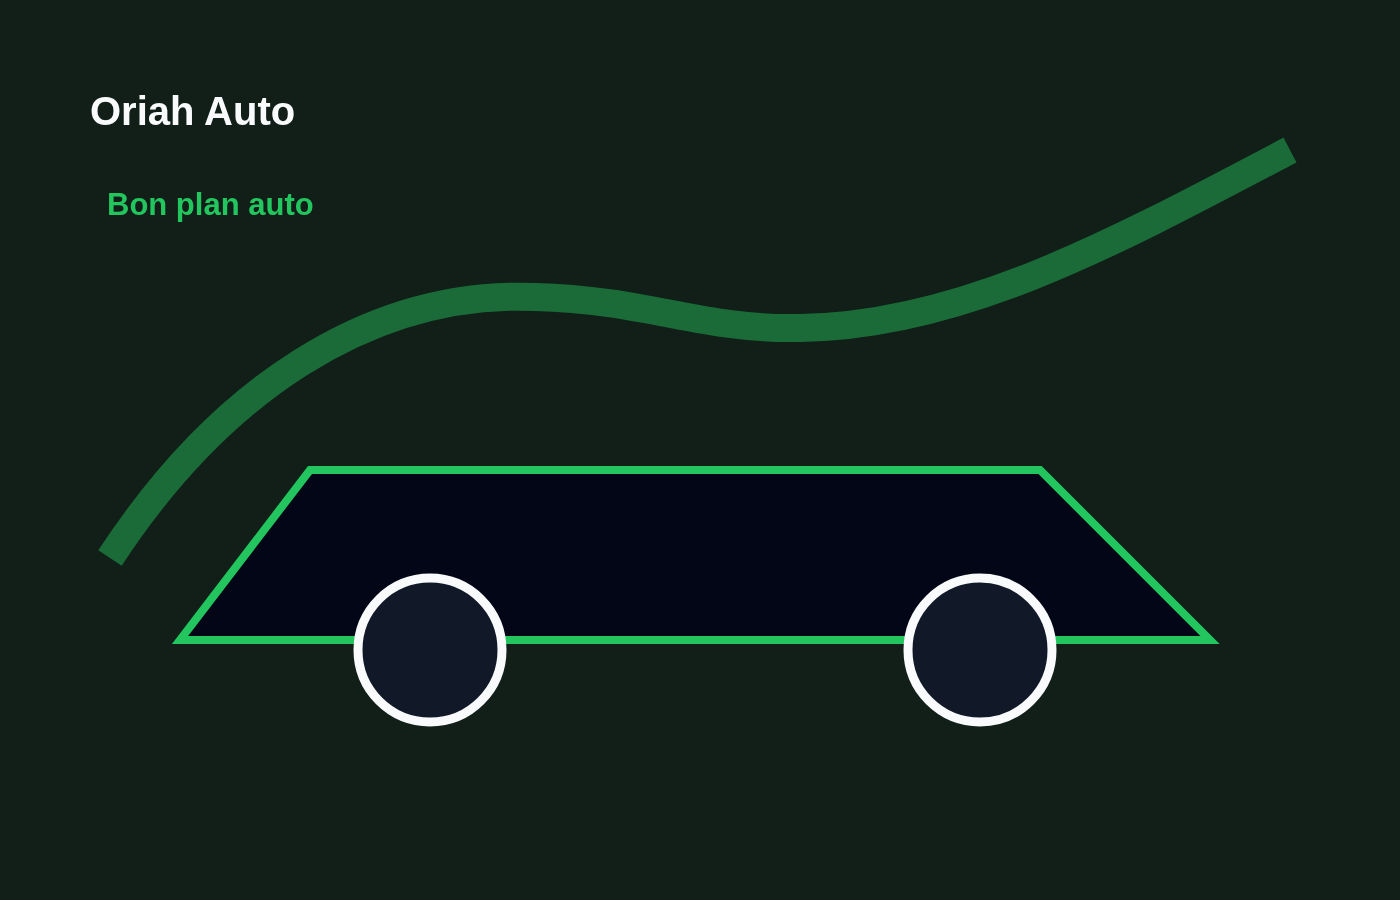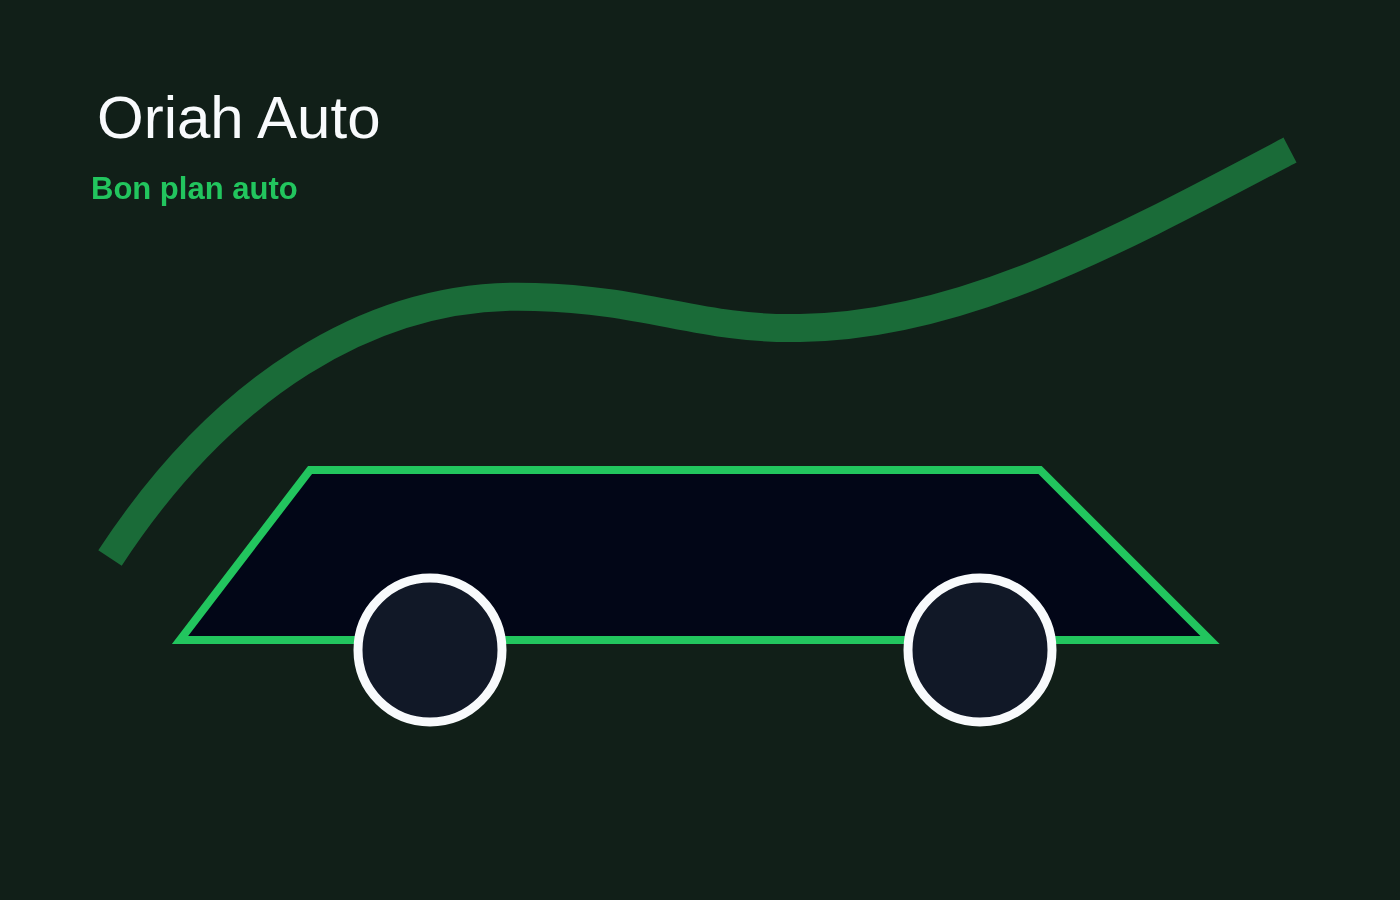--- a/index.html
+++ b/index.html
@@ -4,27 +4,27 @@
   <style>
     html, body { margin: 0; padding: 0; }
     body {
       width: 1400px; height: 900px; overflow: hidden;
       background: #111f18;
       position: relative;
       font-family: "Liberation Sans", sans-serif;
     }
     .title {
       position: absolute; left: 90px; top: 82px;
-      font-size: 60px; font-weight: normal; color: #f8fafc;
-      line-height: 58px; margin: 7px;
+      font-size: 40px; font-weight: bold; color: #f8fafc;
+      line-height: 58px; margin: 0;
     }
     .subtitle {
       position: absolute; left: 91px; top: 171px;
       font-size: 31px; font-weight: bold; color: #22c55e;
-      line-height: 36px; margin: 0;
+      line-height: 36px; margin: 16px;
     }
     svg.scene { position: absolute; left: 0; top: 0; }
   </style>
 </head>
 <body>
 
 <h1 class="title">Oriah Auto</h1>
 <div class="subtitle">Bon plan auto</div>
 
 <svg class="scene" width="1400" height="900" viewBox="0 0 1400 900">

